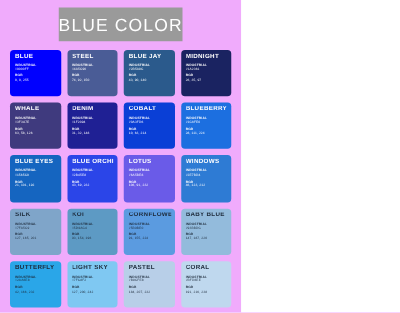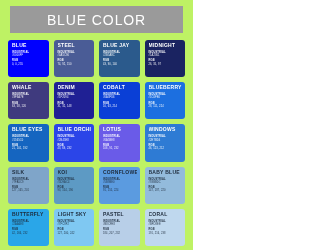--- a/index.html
+++ b/index.html
@@ -82,21 +82,21 @@
     line-height: 1.25;
     white-space: nowrap;
     opacity: 0.95;
   }
   .on-dark { color: #ffffff; }
   .on-light { color: #1d2a3a; }
 </style>
 </head>
 <body>
 
-<div class="sheet" style="background: #bef264;">
+<div class="sheet" style="background: #f0abfc; align-items: center;">
 
   <div class="header-bar" style="background: rgb(154, 154, 154);">
     <div class="header-title" style="color: rgb(255, 255, 255);">BLUE COLOR</div>
   </div>
 
   <div class="grid">
       <div class="swatch on-dark" style="background: rgb(0, 0, 255);">
         <div class="sw-name">BLUE</div>
         <div class="sw-block">
           <div class="sw-label">INDUSTRIAL</div>

